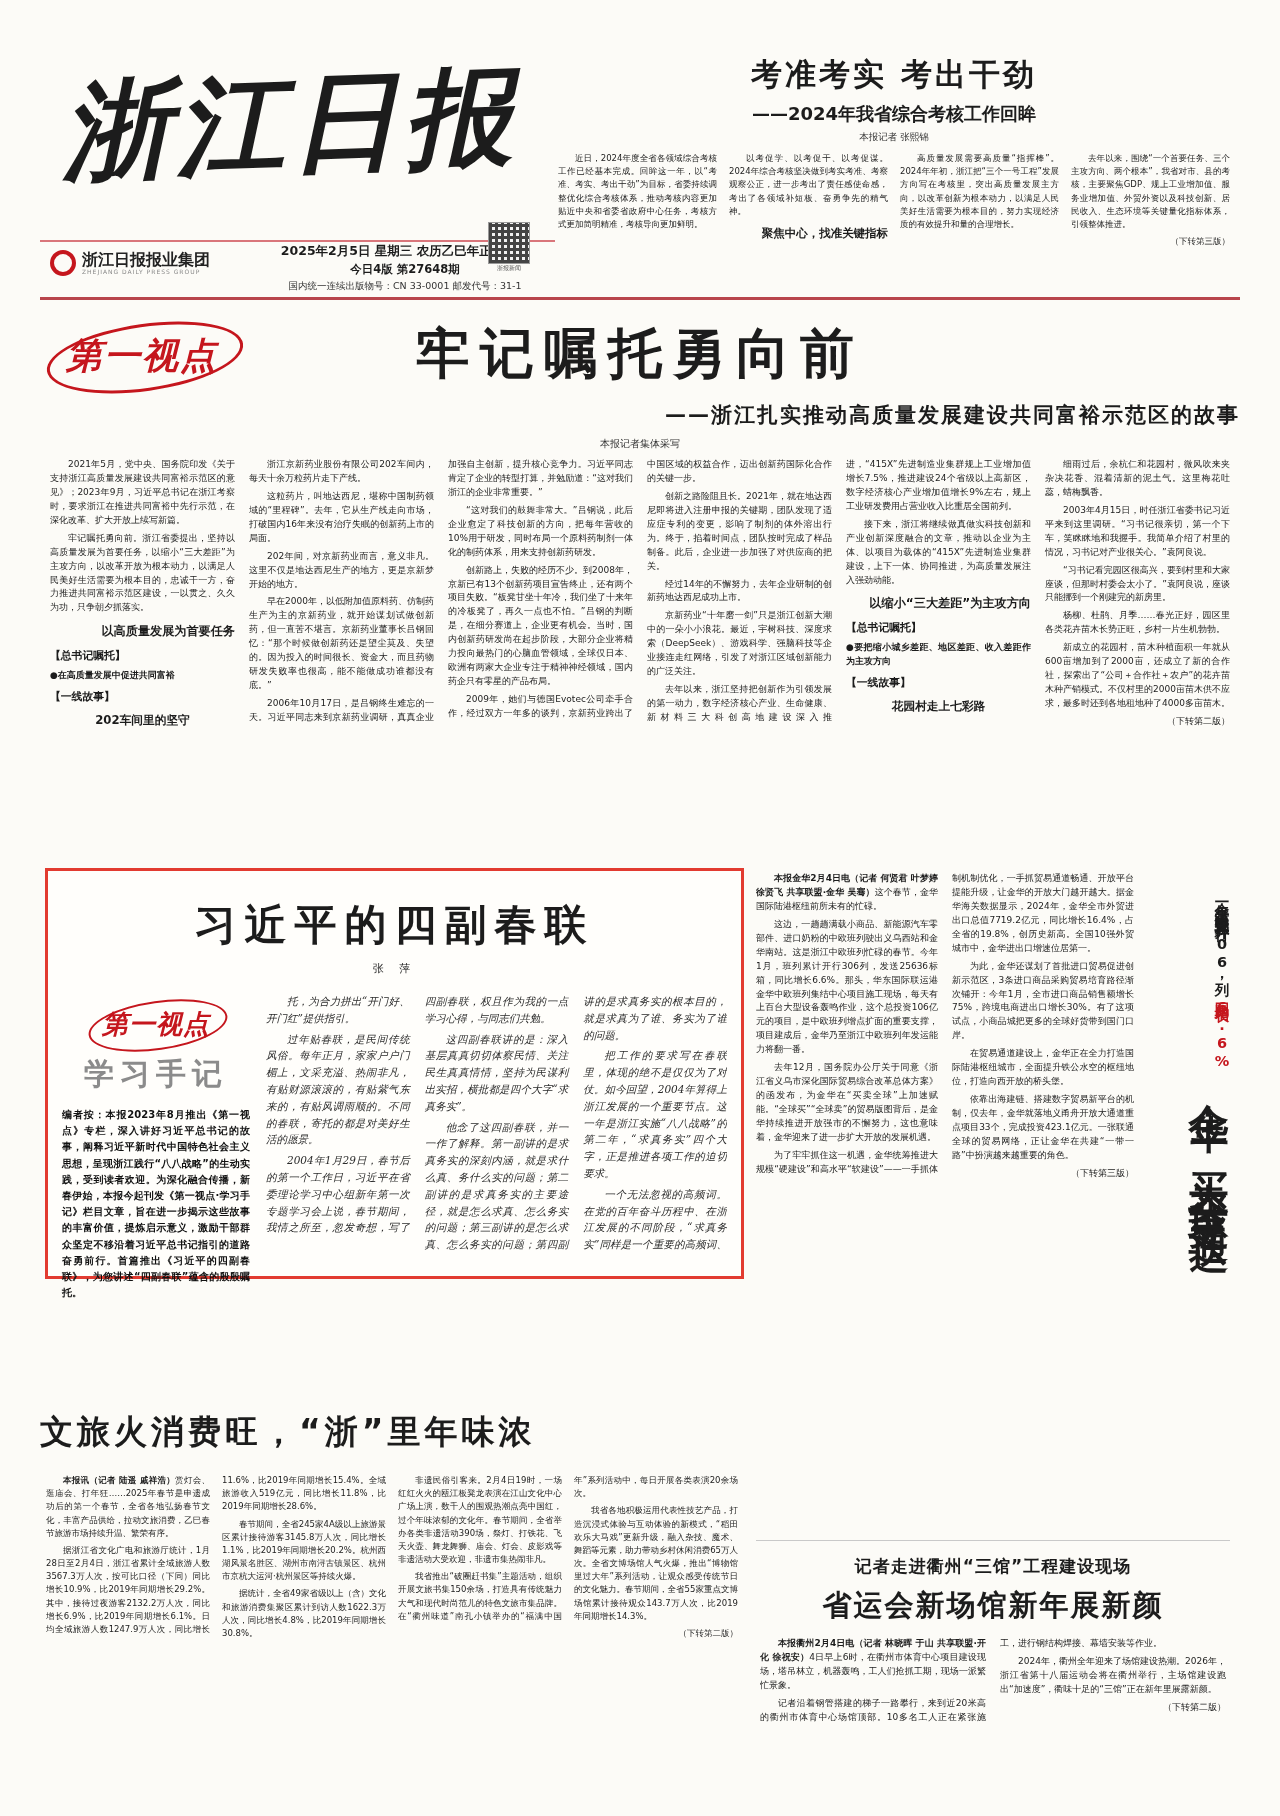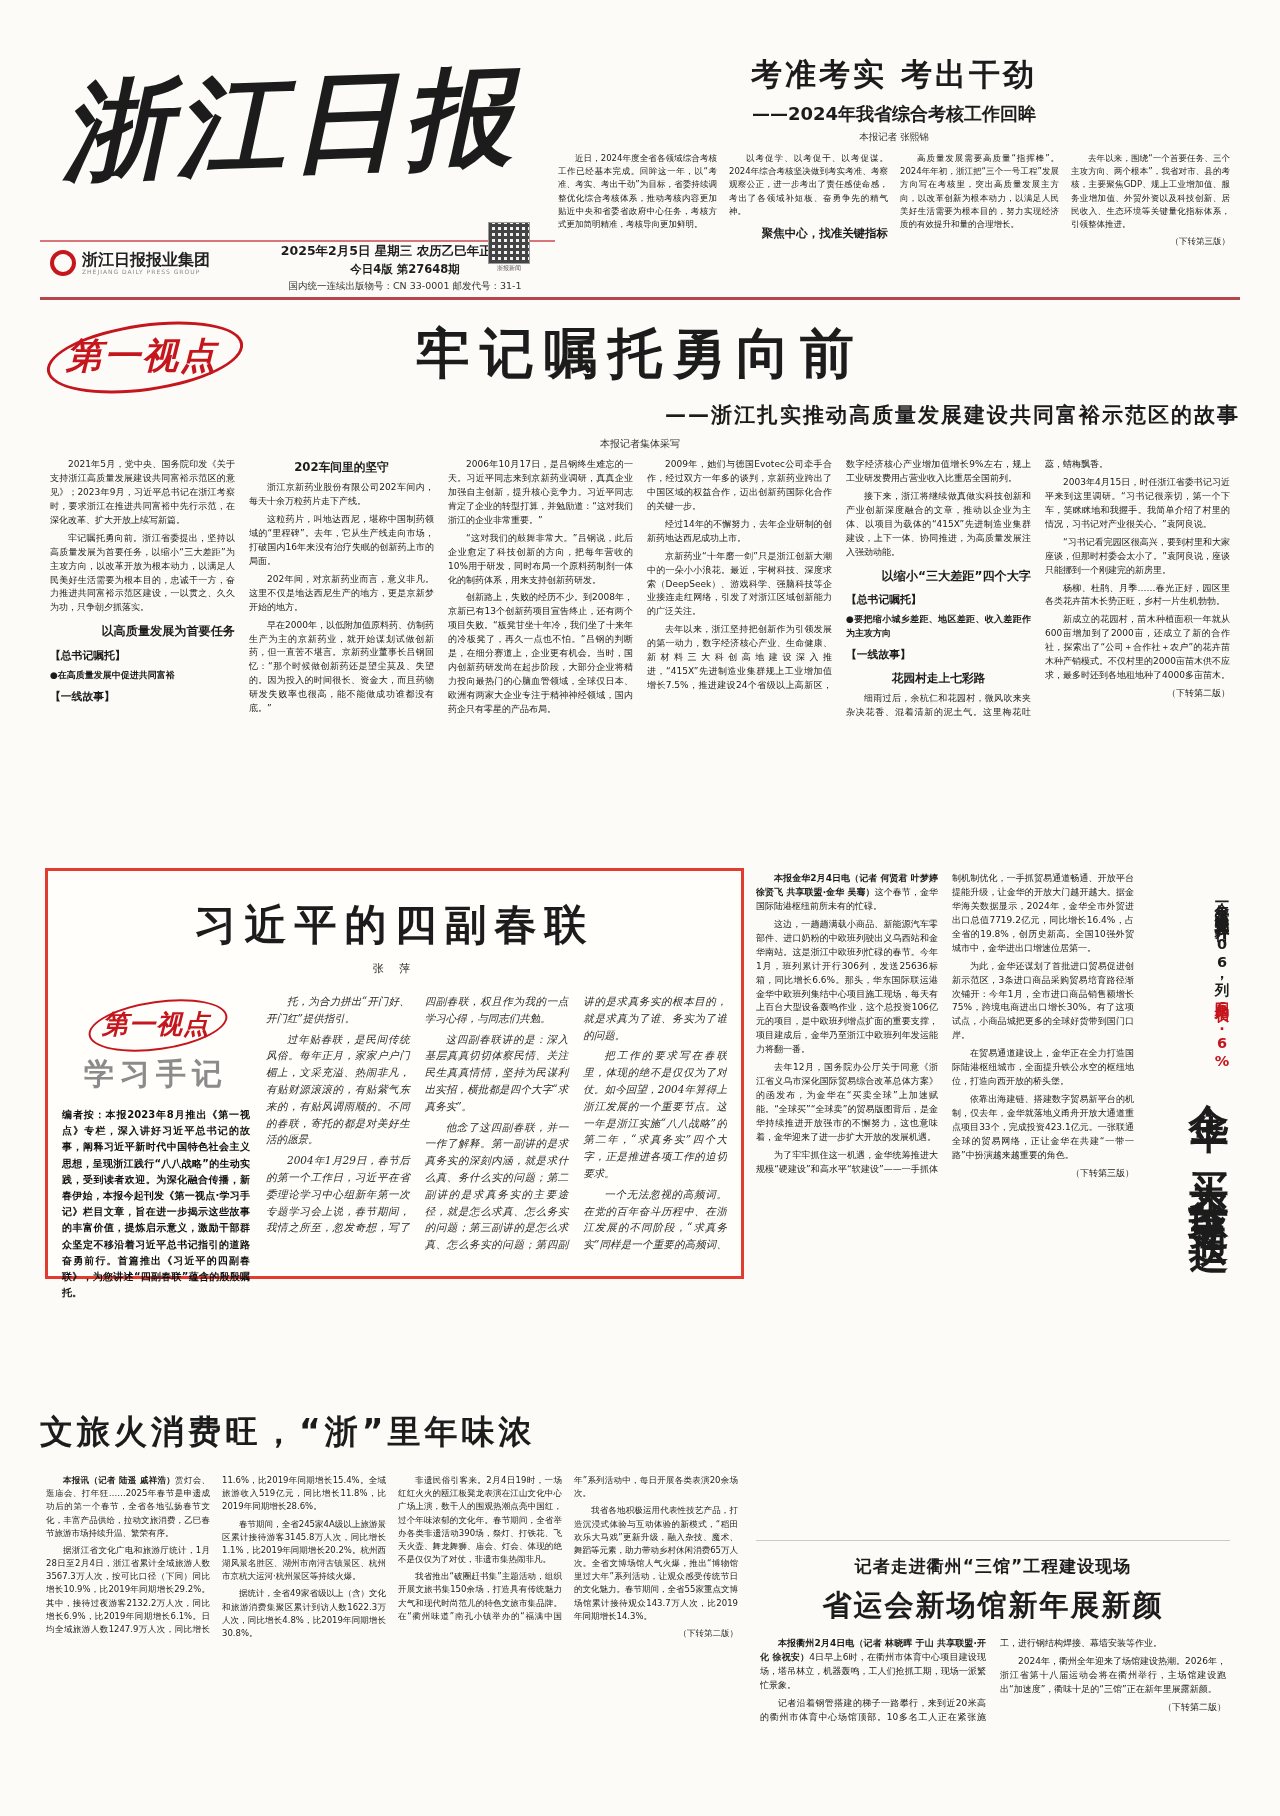--- a/index.html
+++ b/index.html
@@ -156,25 +156,26 @@
         <p class="blk br">【一线故事】</p>
         <p class="blk st">202车间里的坚守</p>
         <p class="blk p">浙江京新药业股份有限公司202车间内，每天十余万粒药片走下产线。</p>
         <p class="blk p">这粒药片，叫地达西尼，堪称中国制药领域的“里程碑”。去年，它从生产线走向市场，打破国内16年来没有治疗失眠的创新药上市的局面。</p>
         <p class="blk p">202年间，对京新药业而言，意义非凡。这里不仅是地达西尼生产的地方，更是京新梦开始的地方。</p>
         <p class="blk p">早在2000年，以低附加值原料药、仿制药生产为主的京新药业，就开始谋划试做创新药，但一直苦不堪言。京新药业董事长吕钢回忆：“那个时候做创新药还是望尘莫及、失望的。因为投入的时间很长、资金大，而且药物研发失败率也很高，能不能做成功谁都没有底。”</p>
         <p class="blk p">2006年10月17日，是吕钢终生难忘的一天。习近平同志来到京新药业调研，真真企业加强自主创新，提升核心竞争力。习近平同志肯定了企业的转型打算，并勉励道：“这对我们浙江的企业非常重要。”</p>
         <p class="blk p">“这对我们的鼓舞非常大。”吕钢说，此后企业愈定了科技创新的方向，把每年营收的10%用于研发，同时布局一个原料药制剂一体化的制药体系，用来支持创新药研发。</p>
         <p class="blk p">创新路上，失败的经历不少。到2008年，京新已有13个创新药项目宣告终止，还有两个项目失败。“板凳甘坐十年冷，我们坐了十来年的冷板凳了，再久一点也不怕。”吕钢的判断是，在细分赛道上，企业更有机会。当时，国内创新药研发尚在起步阶段，大部分企业将精力投向最热门的心脑血管领域，全球仅日本、欧洲有两家大企业专注于精神神经领域，国内药企只有零星的产品布局。</p>
         <p class="blk p">2009年，她们与德国Evotec公司牵手合作，经过双方一年多的谈判，京新药业跨出了中国区域的权益合作，迈出创新药国际化合作的关键一步。</p>
+        <p class="blk p">创新之路险阻且长。2021年，就在地达西尼即将进入注册申报的关键期，团队发现了适应症专利的变更，影响了制剂的体外溶出行为。终于，掐着时间点，团队按时完成了样品制备。此后，企业进一步加强了对供应商的把关。</p>
         <p class="blk p">经过14年的不懈努力，去年企业研制的创新药地达西尼成功上市。</p>
         <p class="blk p">京新药业“十年磨一剑”只是浙江创新大潮中的一朵小小浪花。最近，宇树科技、深度求索（DeepSeek）、游戏科学、强脑科技等企业接连走红网络，引发了对浙江区域创新能力的广泛关注。</p>
         <p class="blk p">去年以来，浙江坚持把创新作为引领发展的第一动力，数字经济核心产业、生命健康、新材料三大科创高地建设深入推进，“415X”先进制造业集群规上工业增加值增长7.5%，推进建设24个省级以上高新区，数字经济核心产业增加值增长9%左右，规上工业研发费用占营业收入比重居全国前列。</p>
         <p class="blk p">接下来，浙江将继续做真做实科技创新和产业创新深度融合的文章，推动以企业为主体、以项目为载体的“415X”先进制造业集群建设，上下一体、协同推进，为高质量发展注入强劲动能。</p>
-        <p class="blk sub">以缩小“三大差距”四个大字</p>
+        <p class="blk sub">以缩小“三大差距”为主攻方向</p>
         <p class="blk br">【总书记嘱托】</p>
         <p class="blk bu">●要把缩小城乡差距、地区差距、收入差距作为主攻方向</p>
         <p class="blk br">【一线故事】</p>
         <p class="blk st">花园村走上七彩路</p>
         <p class="blk p">细雨过后，余杭仁和花园村，微风吹来夹杂决花香、混着清新的泥土气。这里梅花吐蕊，蜡梅飘香。</p>
         <p class="blk p">2003年4月15日，时任浙江省委书记习近平来到这里调研。“习书记很亲切，第一个下车，笑眯眯地和我握手。我简单介绍了村里的情况，习书记对产业很关心。”袁阿良说。</p>
         <p class="blk p">“习书记看完园区很高兴，要到村里和大家座谈，但那时村委会太小了。”袁阿良说，座谈只能挪到一个刚建完的新房里。</p>
         <p class="blk p">杨柳、杜鹃、月季……春光正好，园区里各类花卉苗木长势正旺，乡村一片生机勃勃。</p>
         <p class="blk p">新成立的花园村，苗木种植面积一年就从600亩增加到了2000亩，还成立了新的合作社，探索出了“公司＋合作社＋农户”的花卉苗木种产销模式。不仅村里的2000亩苗木供不应求，最多时还到各地租地种了4000多亩苗木。</p>
         <p class="blk end">（下转第二版）</p>
@@ -224,21 +225,21 @@
     </div>
   </div>
 
   <div class="wl-art">
     <div class="wl-title">文旅火消费旺，“浙”里年味浓</div>
     <div class="wl-cols">
         <p class="blk lead"><b>本报讯（记者 陆遥 戚祥浩）</b>赏灯会、逛庙会、打年狂……2025年春节是申遗成功后的第一个春节，全省各地弘扬春节文化，丰富产品供给，拉动文旅消费，乙巳春节旅游市场持续升温、繁荣有序。</p>
         <p class="blk p">据浙江省文化广电和旅游厅统计，1月28日至2月4日，浙江省累计全域旅游人数3567.3万人次，按可比口径（下同）同比增长10.9%，比2019年同期增长29.2%。其中，接待过夜游客2132.2万人次，同比增长6.9%，比2019年同期增长6.1%。日均全域旅游人数1247.9万人次，同比增长11.6%，比2019年同期增长15.4%。全域旅游收入519亿元，同比增长11.8%，比2019年同期增长28.6%。</p>
         <p class="blk p">春节期间，全省245家4A级以上旅游景区累计接待游客3145.8万人次，同比增长1.1%，比2019年同期增长20.2%。杭州西湖风景名胜区、湖州市南浔古镇景区、杭州市京杭大运河·杭州景区等持续火爆。</p>
         <p class="blk p">据统计，全省49家省级以上（含）文化和旅游消费集聚区累计到访人数1622.3万人次，同比增长4.8%，比2019年同期增长30.8%。</p>
-        <p class="blk p">非遗民俗引客来。2月4日19时，一场红红火火的瓯江板凳龙表演在江山文化中心广场上演，数千人的围观热潮点亮中国红，过个年味浓郁的文化年。春节期间，全省举办各类非遗活动390场，祭灯、打铁花、飞天火壶、舞龙舞狮、庙会、灯会、体现的绝不是仅仅为了对仗，非遗市集热闹非凡。</p>
+        <p class="blk p">非遗民俗引客来。2月4日19时，一场红红火火的瓯江板凳龙表演在江山文化中心广场上演，数千人的围观热潮点亮中国红，过个年味浓郁的文化年。春节期间，全省举办各类非遗活动390场，祭灯、打铁花、飞天火壶、舞龙舞狮、庙会、灯会、皮影戏等非遗活动大受欢迎，非遗市集热闹非凡。</p>
         <p class="blk p">我省推出“破圈赶书集”主题活动，组织开展文旅书集150余场，打造具有传统魅力大气和现代时尚范儿的特色文旅市集品牌。在“衢州味道”南孔小镇举办的“福满中国年”系列活动中，每日开展各类表演20余场次。</p>
         <p class="blk p">我省各地积极运用代表性技艺产品，打造沉浸式体验与互动体验的新模式，“稻田欢乐大马戏”更新升级，融入杂技、魔术、舞蹈等元素，助力带动乡村休闲消费65万人次。全省文博场馆人气火爆，推出“博物馆里过大年”系列活动，让观众感受传统节日的文化魅力。春节期间，全省55家重点文博场馆累计接待观众143.7万人次，比2019年同期增长14.3%。</p>
         <p class="blk end">（下转第二版）</p>
       </div>
   </div>
 
   <div class="sy-art">
     <div class="sy-kicker">记者走进衢州“三馆”工程建设现场</div>
     <div class="sy-title">省运会新场馆新年展新颜</div>
     <div class="sy-cols">

